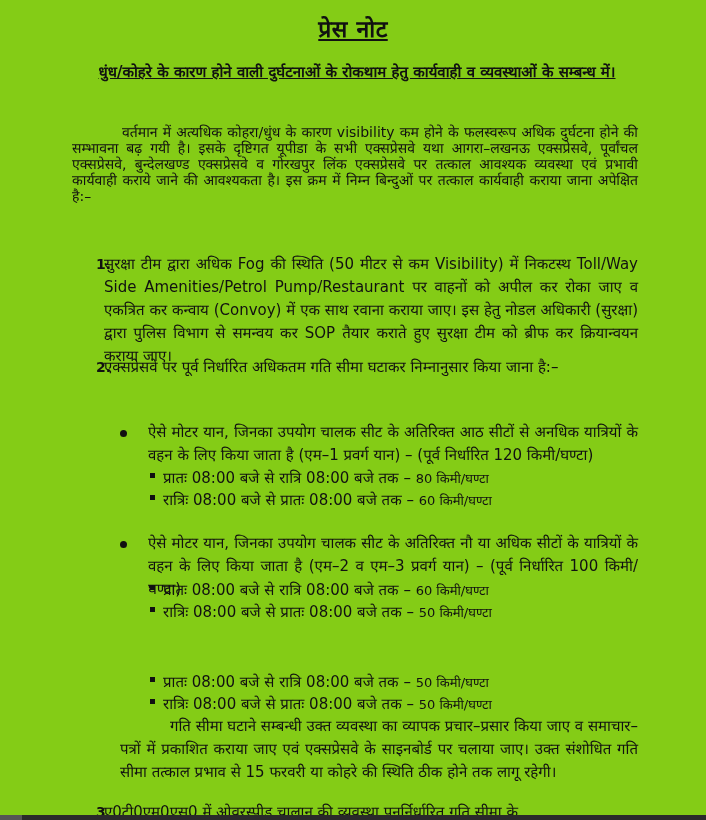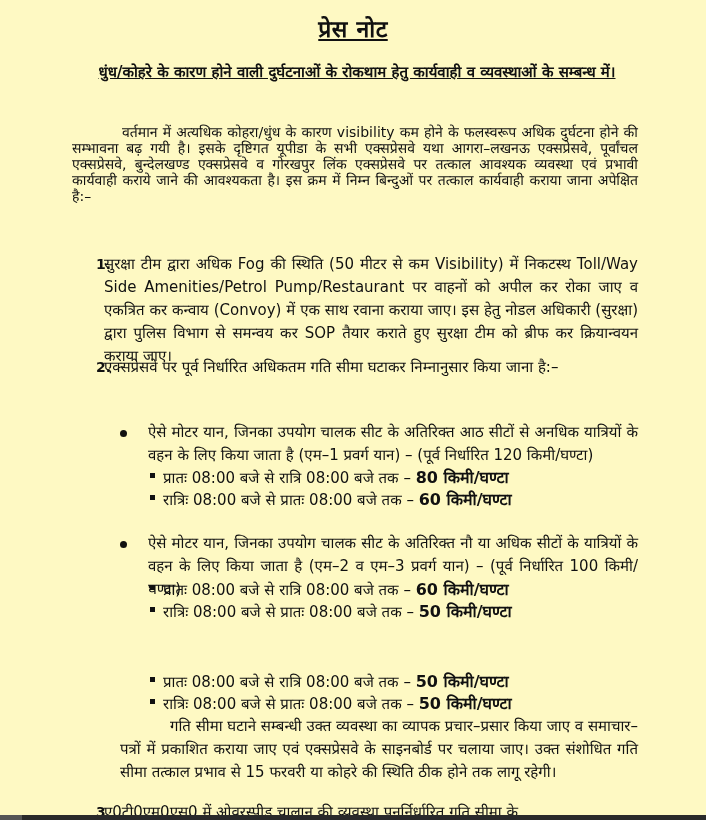--- a/index.html
+++ b/index.html
@@ -1,33 +1,33 @@
 <!DOCTYPE html>
 <html><head>
 <meta charset="utf-8">
 <style>
   html, body { margin:0; padding:0; background:#ffffff; }
   body { width:706px; height:820px; overflow:hidden; position:relative;
          font-family:"DejaVu Sans", "Liberation Sans", sans-serif; color:#111; }
-  .page { position:absolute; left:0; top:0; width:706px; height:820px; background:#fef9c3; }
+  .page { position:absolute; left:0; top:0; width:706px; height:820px; background:#84cc16; }
   .title { position:absolute; top:12px; left:0; width:706px; text-align:center;
            font-size:23px; font-weight:bold; text-decoration:underline; letter-spacing:0.5px; }
   .subject { position:absolute; top:60px; left:78px; width:558px; text-align:center;
              font-size:15px; font-weight:bold; text-decoration:underline; line-height:24px; }
   .para { position:absolute; left:72px; width:566px; font-size:14px; line-height:16px;
           text-align:justify; text-indent:50px; }
   .item { position:absolute; left:96px; width:542px; font-size:15px; line-height:23px; text-align:justify; }
   .item .num { position:absolute; left:0; top:0; font-weight:bold; font-size:14px; }
   .item .txt { margin-left:8px; display:block; }
   .bullet { position:absolute; left:120px; width:518px; font-size:15px; line-height:23px; text-align:justify;margin-top:18px; }
   .bullet .dot { position:absolute; left:0; top:9px; width:7px; height:7px; border-radius:50%; background:#111; }
   .bullet .txt { margin-left:28px; display:block; }
   .sub { position:absolute; left:150px; font-size:15px; line-height:22px; white-space:nowrap; }
   .sub .sq { display:inline-block; width:5px; height:5px; background:#111; margin-right:8px; vertical-align:middle; position:relative; top:-3px; }
-  .sub b { font-weight:bold; font-size:16px; }
+  .sub b { font-weight:normal; font-size:13px; }
   .para2 { position:absolute; left:120px; width:518px; font-size:15px; line-height:23px; text-align:justify; text-indent:50px; }
   .bottom-bar { position:absolute; left:0; top:815px; width:706px; height:5px; background:#2a2a2a; }
   .bottom-bar .left { position:absolute; left:0; top:0; width:22px; height:5px; background:#555; }
 </style>
 </head>
 <body>
 
 <div class="page">
 
   <div class="title">प्रेस नोट</div>

